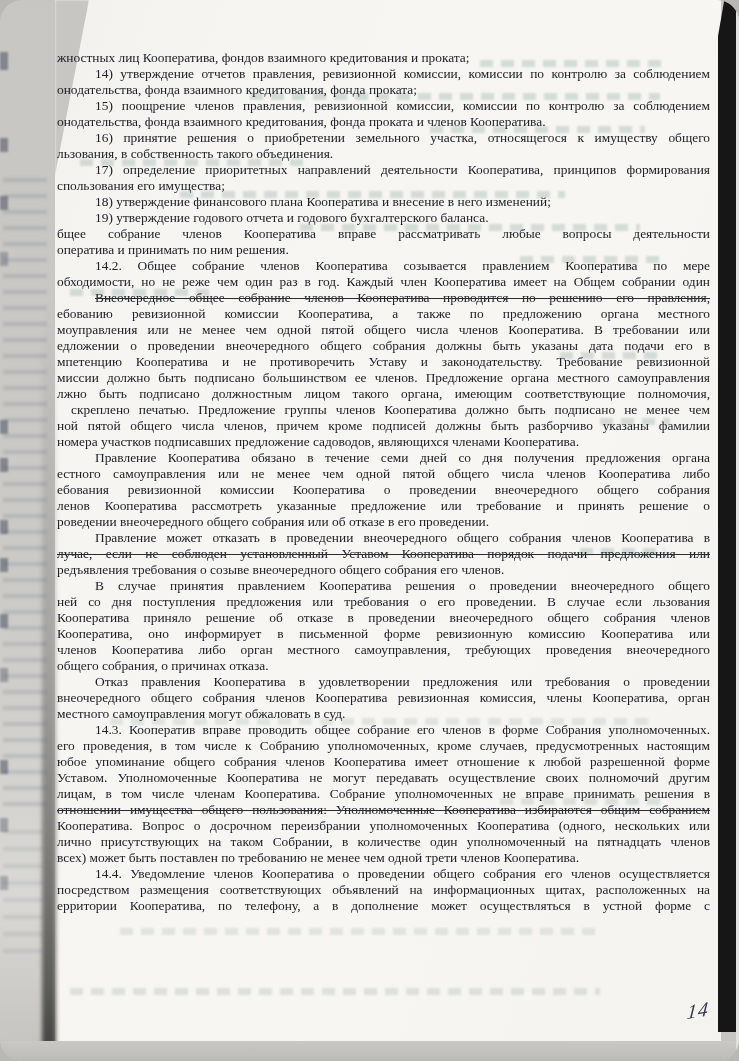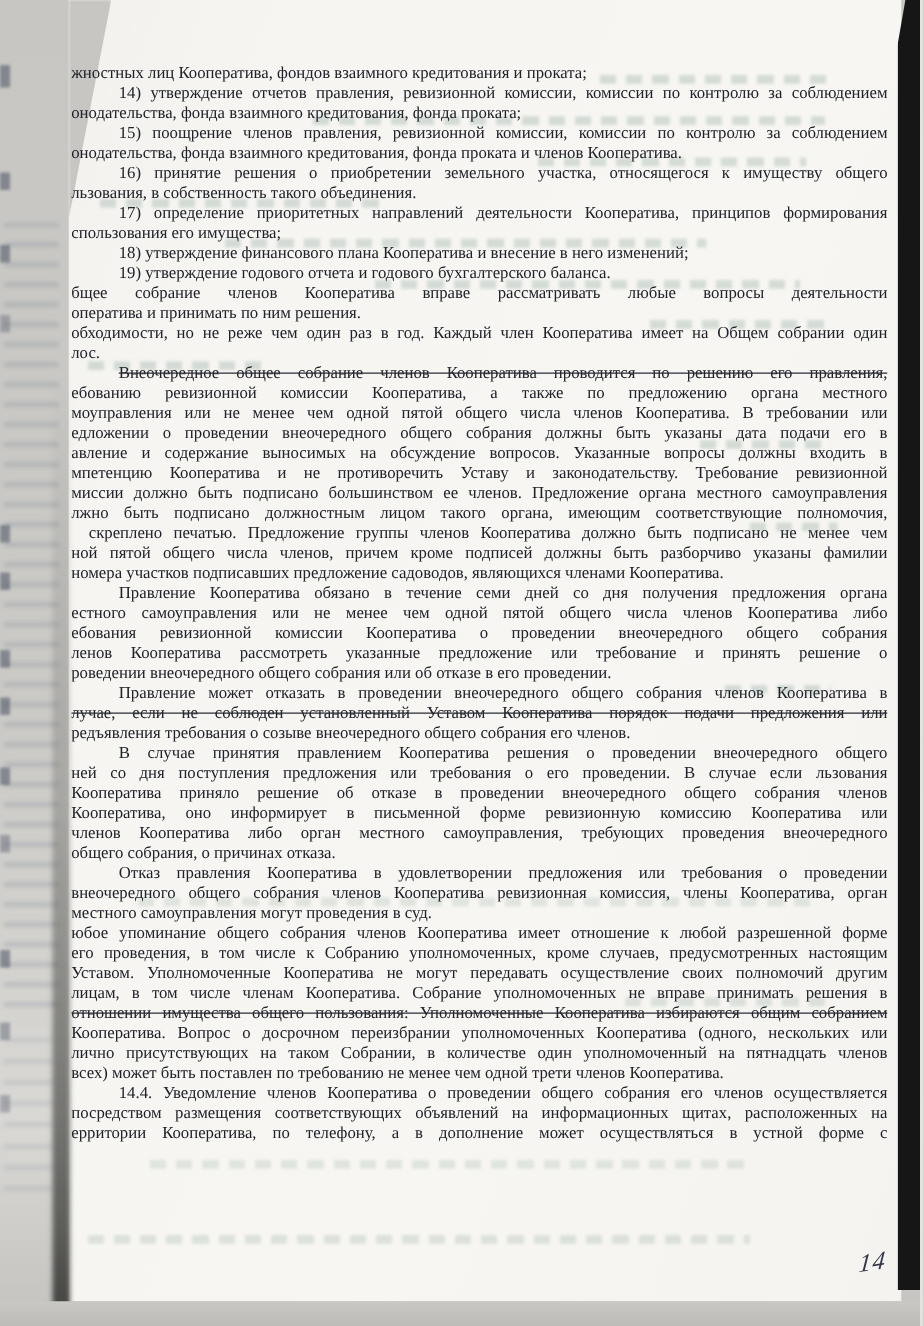--- a/index.html
+++ b/index.html
@@ -1,18 +1,18 @@
 <!DOCTYPE html>
 <html><head>
 <meta charset="utf-8">
 <style>
   html,body{margin:0;padding:0;background:#b9b8b4;}
   .scan{position:relative;width:739px;height:1061px;overflow:hidden;
         background:linear-gradient(180deg,#c7c6c2 0%,#cbcac6 55%,#d9d8d4 85%,#c3c2be 100%);
-        font-family:"Liberation Serif","DejaVu Serif",serif;}
+        font-family:"Liberation Serif","DejaVu Serif",serif;border-radius:22px;}
   
   .page{position:absolute;left:55px;top:0;width:666px;height:1041px;
         background:linear-gradient(110deg,#f2f1ed 0%,#f6f5f1 18%,#f7f6f2 60%,#f4f3ef 100%);}
   .page-bottom-strip{position:absolute;left:0;top:1041px;width:739px;height:20px;
         background:linear-gradient(180deg,#c9c8c4,#bcbbb7);}
   
   .corner-wedge{position:absolute;left:0;top:0;width:34px;height:175px;
         background:#c7c6c2;clip-path:polygon(0 0,100% 0,0 100%);filter:blur(1px);}
   
   .spine-shadow{position:absolute;left:42px;top:300px;width:14px;height:761px;
@@ -91,27 +91,26 @@
         <div class="line j in1">15) поощрение членов правления,  ревизионной комиссии,  комиссии  по контролю  за  соблюдением</div>
         <div class="line">онодательства,  фонда взаимного кредитования, фонда проката и членов Кооператива.</div>
         <div class="line j in1">16)  принятие  решения  о  приобретении  земельного  участка,  относящегося  к  имуществу  общего</div>
         <div class="line">льзования, в собственность такого объединения.</div>
         <div class="line j in1">17)  определение  приоритетных  направлений  деятельности  Кооператива,  принципов  формирования</div>
         <div class="line">спользования его имущества;</div>
         <div class="line in1">18)  утверждение финансового плана Кооператива и внесение в него изменений;</div>
         <div class="line in1">19) утверждение годового отчета и годового бухгалтерского баланса.</div>
         <div class="line j">бщее  собрание   членов   Кооператива  вправе  рассматривать  любые  вопросы  деятельности</div>
         <div class="line">оператива и принимать по ним решения.</div>
+        <div class="line j in1">14.2.  Общее   собрание   членов   Кооператива  созывается  правлением  Кооператива  по  мере</div>
         <div class="line j">обходимости, но не реже чем один раз в год. Каждый член Кооператива имеет  на Общем собрании один</div>
-        <div class="line">лос.</div>
         <div class="line j s in1">Внеочередное общее  собрание  членов  Кооператива  проводится  по решению его правления,</div>
         <div class="line j">ебованию  ревизионной  комиссии   Кооператива,   а  также  по   предложению   органа   местного</div>
         <div class="line j">моуправления  или не менее чем одной пятой  общего  числа членов  Кооператива.  В  требовании  или</div>
         <div class="line j">едложении о  проведении  внеочередного  общего  собрания  должны  быть указаны дата подачи его в</div>
-        <div class="line j">авление и содержание выносимых на  обсуждение вопросов. Указанные  вопросы  должны входить в</div>
         <div class="line j">мпетенцию Кооператива и не противоречить  Уставу  и  законодательству.   Требование   ревизионной</div>
         <div class="line j">миссии должно быть подписано большинством ее членов. Предложение органа местного самоуправления</div>
         <div class="line j">лжно быть подписано  должностным  лицом  такого органа, имеющим  соответствующие  полномочия,</div>
         <div class="line j in2">скреплено   печатью. Предложение группы членов Кооператива должно быть подписано не менее чем</div>
         <div class="line j">ной пятой  общего  числа членов,  причем  кроме  подписей  должны быть разборчиво указаны фамилии</div>
         <div class="line">номера  участков  подписавших  предложение садоводов, являющихся членами Кооператива.</div>
         <div class="line j in1">Правление  Кооператива  обязано  в  течение  семи дней  со дня   получения  предложения  органа</div>
         <div class="line j">естного   самоуправления  или  не  менее  чем  одной  пятой  общего  числа  членов  Кооператива   либо</div>
         <div class="line j">ебования  ревизионной  комиссии Кооператива о проведении   внеочередного   общего   собрания</div>
         <div class="line j">ленов  Кооператива  рассмотреть  указанные  предложение  или  требование   и   принять  решение  о</div>
@@ -120,23 +119,24 @@
         <div class="line j s">лучае,  если  не  соблюден установленный Уставом  Кооператива  порядок  подачи  предложения  или</div>
         <div class="line">редъявления требования о созыве внеочередного общего собрания его членов.</div>
         <div class="line j in1">В случае  принятия  правлением  Кооператива  решения  о  проведении внеочередного общего</div>
         <div class="line j">ней со дня поступления предложения или требования о его  проведении.  В  случае  если  льзования</div>
         <div class="line j">Кооператива приняло   решение  об  отказе  в  проведении  внеочередного  общего  собрания  членов</div>
         <div class="line j">Кооператива,  оно  информирует   в   письменной   форме ревизионную  комиссию  Кооператива  или</div>
         <div class="line j">членов  Кооператива  либо орган местного самоуправления,  требующих   проведения   внеочередного</div>
         <div class="line">общего собрания, о причинах отказа.</div>
         <div class="line j in1">Отказ  правления  Кооператива  в  удовлетворении   предложения   или требования о проведении</div>
         <div class="line j">внеочередного общего собрания членов Кооператива ревизионная комиссия,  члены Кооператива,  орган</div>
-        <div class="line">местного самоуправления могут проведения в суд.</div>
+        <div class="line">местного самоуправления могут обжаловать в суд.</div>
+        <div class="line j in1">14.3. Кооператив вправе проводить общее собрание его членов в форме Собрания уполномоченных.</div>
+        <div class="line j">его проведения, в том числе к Собранию уполномоченных, кроме случаев, предусмотренных настоящим</div>
         <div class="line j">юбое упоминание общего собрания членов Кооператива имеет отношение к любой разрешенной форме</div>
-        <div class="line j">его проведения, в том числе к Собранию уполномоченных, кроме случаев, предусмотренных настоящим</div>
         <div class="line j">Уставом.  Уполномоченные  Кооператива  не  могут  передавать  осуществление  своих  полномочий  другим</div>
         <div class="line j">лицам,  в  том  числе  членам  Кооператива.  Собрание  уполномоченных  не  вправе  принимать  решения  в</div>
         <div class="line j s">отношении имущества общего пользования: Уполномоченные Кооператива избираются общим собранием</div>
         <div class="line j">Кооператива.  Вопрос  о  досрочном  переизбрании  уполномоченных  Кооператива  (одного,  нескольких  или</div>
         <div class="line j">лично  присутствующих  на  таком  Собрании,  в  количестве  один  уполномоченный  на  пятнадцать  членов</div>
         <div class="line">всех) может быть поставлен по требованию не менее чем одной трети членов Кооператива.</div>
         <div class="line j in1">14.4.  Уведомление  членов  Кооператива  о  проведении  общего  собрания  его  членов  осуществляется</div>
         <div class="line j">посредством  размещения соответствующих  объявлений на информационных щитах,  расположенных на</div>
         <div class="line j">ерритории  Кооператива,  по телефону, а   в   дополнение   может  осуществляться  в  устной  форме  с</div>
       </div>

